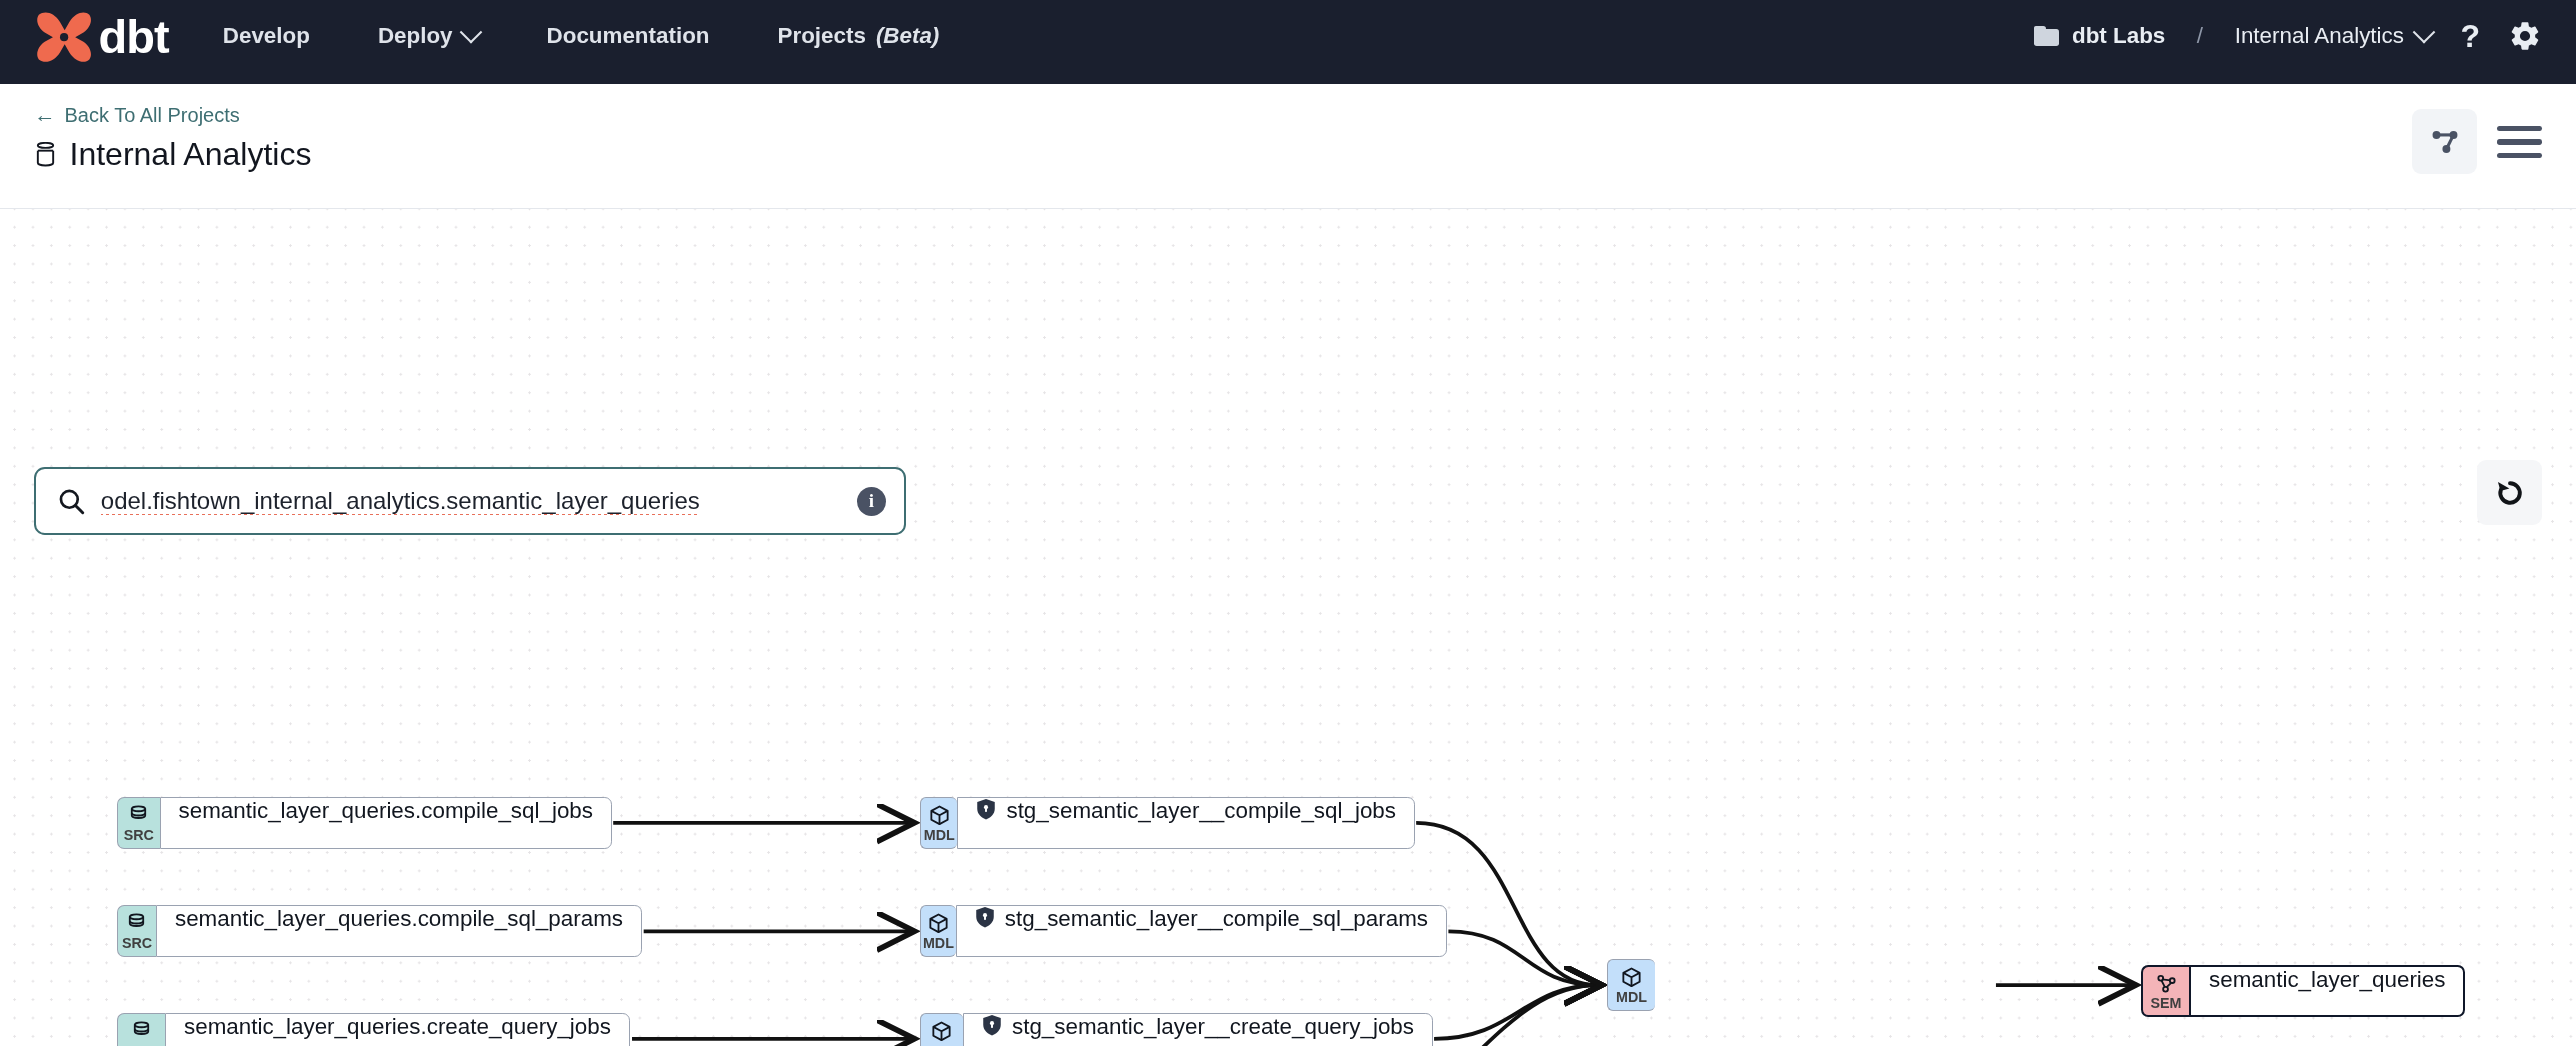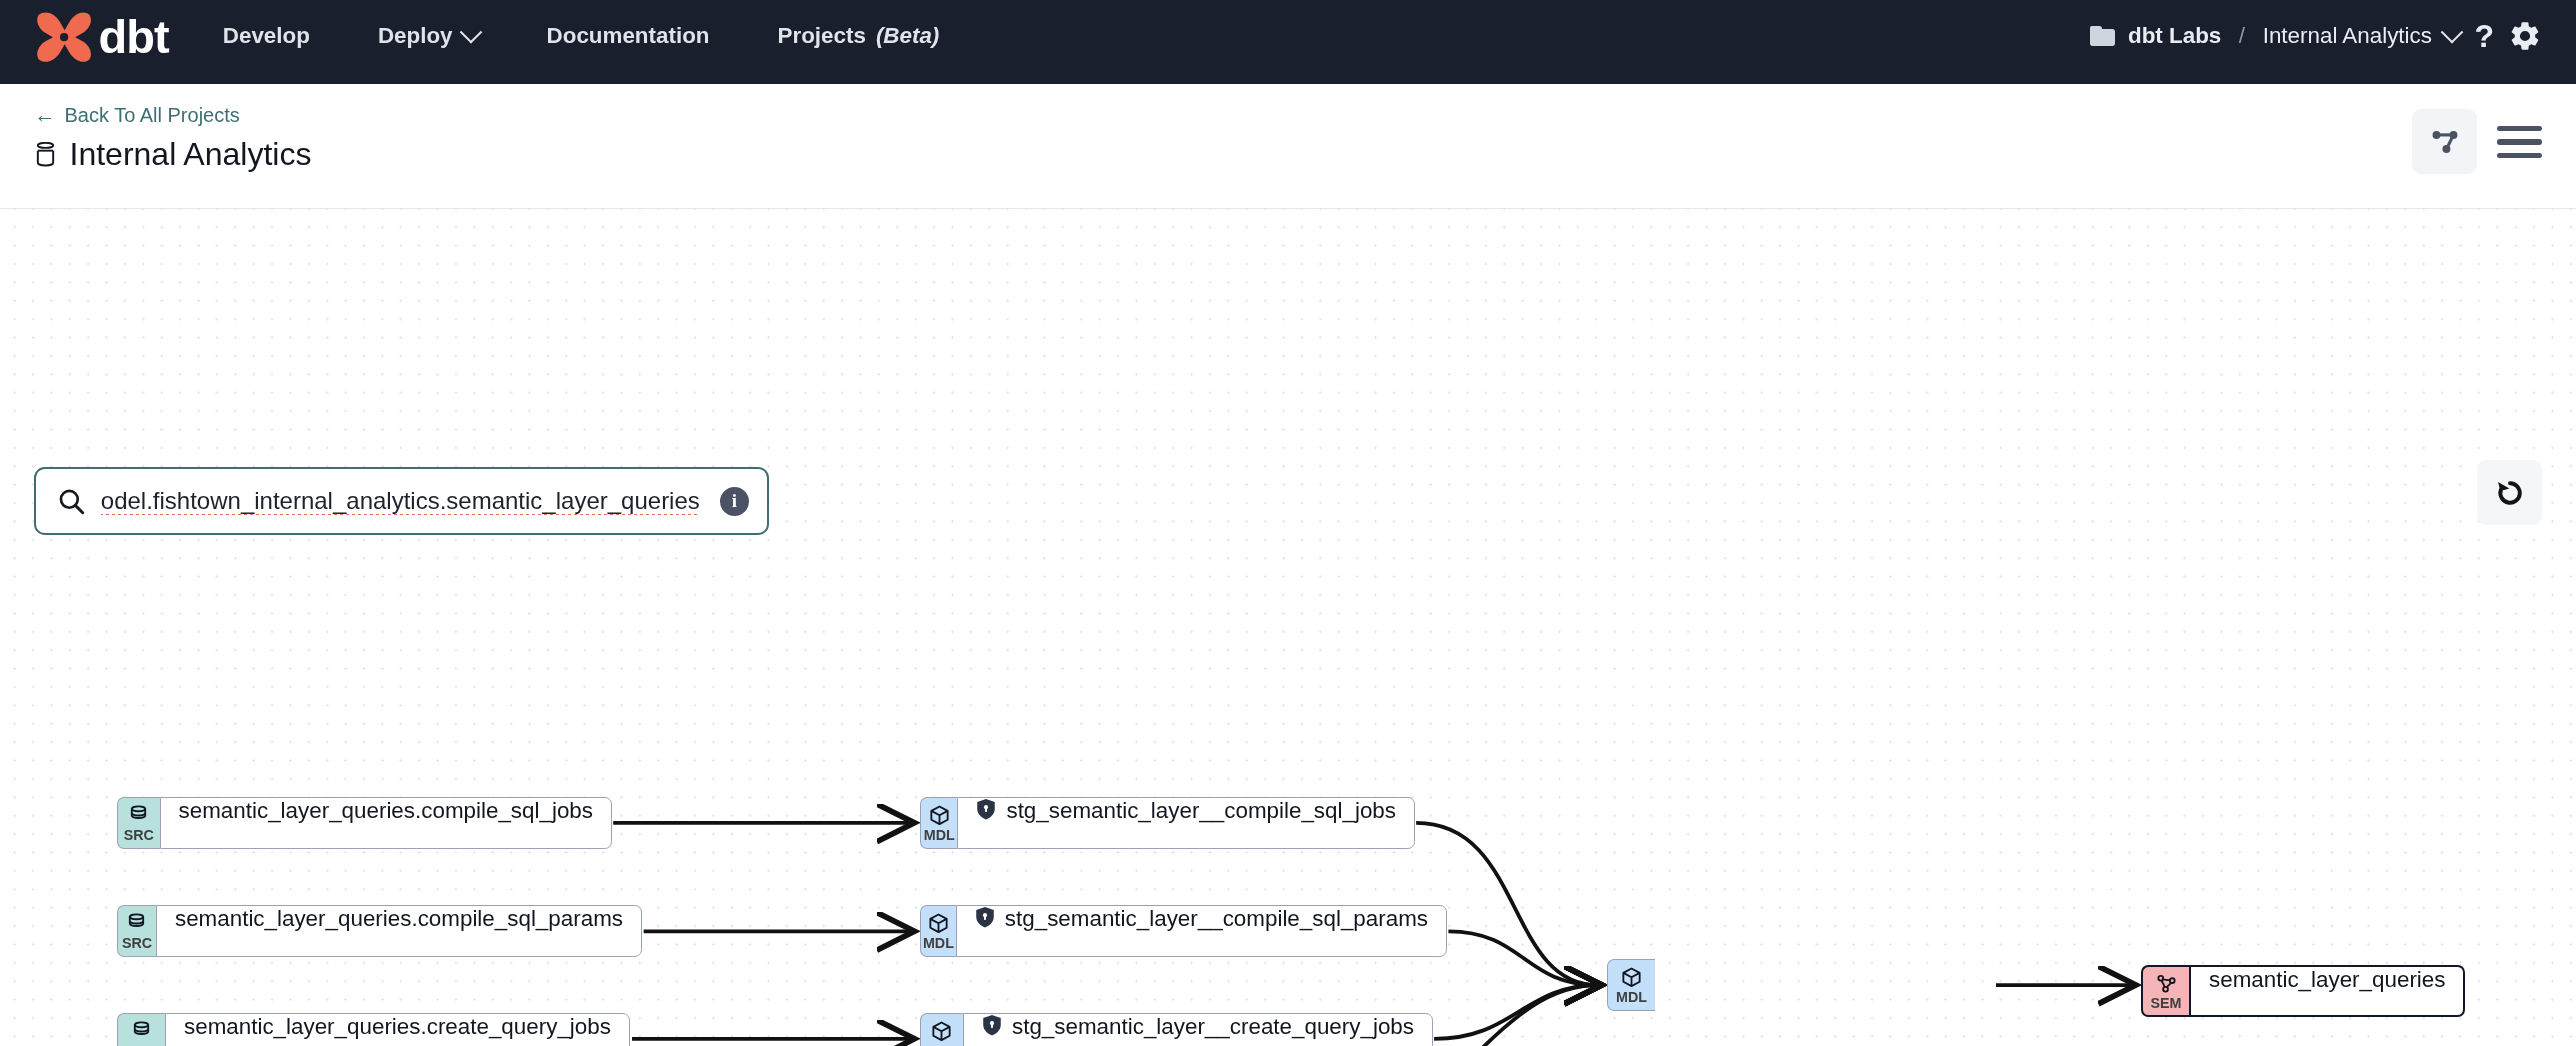--- a/index.html
+++ b/index.html
@@ -26,21 +26,21 @@
   .nav-links { display: flex; align-items: center; gap: 68px; }
   .nav-link {
     color: #dfe3ea; font-size: 22.4px; font-weight: 600;
     display: flex; align-items: center; gap: 10px;
     cursor: pointer; white-space: nowrap;
   }
   .nav-link .beta { font-style: italic; font-weight: 700; }
   .chev { display: inline-block; width: 16px; height: 16px;
     border-right: 2.7px solid #dfe3ea; border-bottom: 2.7px solid #dfe3ea;
     transform: rotate(45deg) translate(-2.7px,-2.7px); }
-  .nav-right { margin-left: auto; display: flex; align-items: center; gap: 14px; }
+  .nav-right { margin-left: auto; display: flex; align-items: center; gap: 28px; }
   .org-crumb { display: flex; align-items: center; gap: 12.5px; }
   .folder-icon { width: 25px; height: 20.6px; position: relative; }
   .folder-icon::before {
     content:""; position:absolute; left:0; top:3.6px; width:25px; height:17px;
     background:#cfd5de; border-radius:2.7px;
   }
   .folder-icon::after {
     content:""; position:absolute; left:0; top:0; width:11.7px; height:6.3px;
     background:#cfd5de; border-radius:1.8px 2.7px 0 0;
   }
@@ -79,21 +79,21 @@
   .canvas {
     position:relative; width:100%; height:837px;
     background-color:#ffffff;
     background-image: radial-gradient(#e6e4e6 1.3px, transparent 1.3px);
     background-size: 18.4px 18.4px;
     background-position: 5.4px 9px;
   }
 
   .search-wrap { position:absolute; left:34px; top:258px; z-index:5; }
   .search-box {
-    width:735px; height:68px; border:2.7px solid #3e6e72; border-radius:10.8px;
+    width:872px; height:68px; border:2.7px solid #3e6e72; border-radius:10.8px;
     background:#ffffff; display:flex; align-items:center; padding:0 18px 0 20px; gap:14.3px;
   }
   .search-text {
     flex:1; font-size:24px; color:#1d222c; white-space:nowrap; overflow:hidden;
     text-decoration: underline; text-decoration-style: dotted;
     text-decoration-color:#e8705a; text-underline-offset: 5.4px;
     text-decoration-thickness: 2.7px;
   }
   .info-dot {
     width:29px; height:29px; border-radius:50%; background:#4a5264; color:#fff;
@@ -118,21 +118,21 @@
     display:flex; flex-direction:column; align-items:center; justify-content:center;
     border:1.3px solid #9aa2b1; border-right:none; gap:0px;
   }
   .node-badge .badge-label { font-size:14.3px; font-weight:600; color:#404040; line-height:1; margin-top:0.9px;}
   .node-body {
     background:#ffffff; border:1.3px solid #9aa2b1; border-radius:0 7.2px 7.2px 0;
     display:flex; align-items:flex-start; padding:0 18px; gap:10px; white-space:nowrap;
   }
   .node-label { font-size:22.4px; color:#11161f; }
   .badge-src { background:#b8e1dd; }
-  .badge-mdl { background:#c3dffa; }
+  .badge-mdl { background:#c3dffa;border-radius:6px; }
   .badge-sem { background:#f4b4b8; }
   .node.selected .node-badge { border-color:#0f1729; border-width:2.7px; border-right:none; }
   .node.selected .node-body { border-color:#0f1729; border-width:2.7px; }
   .shield { flex:0 0 auto; }
 </style>
 </head>
 <body>
 
 <div class="topnav">
   <div class="brand">

